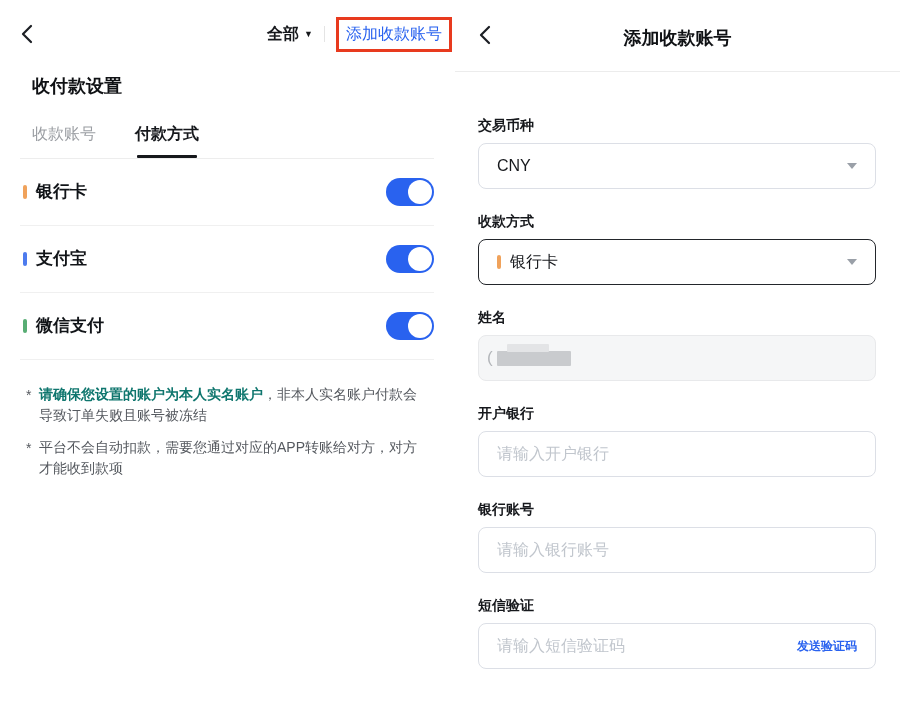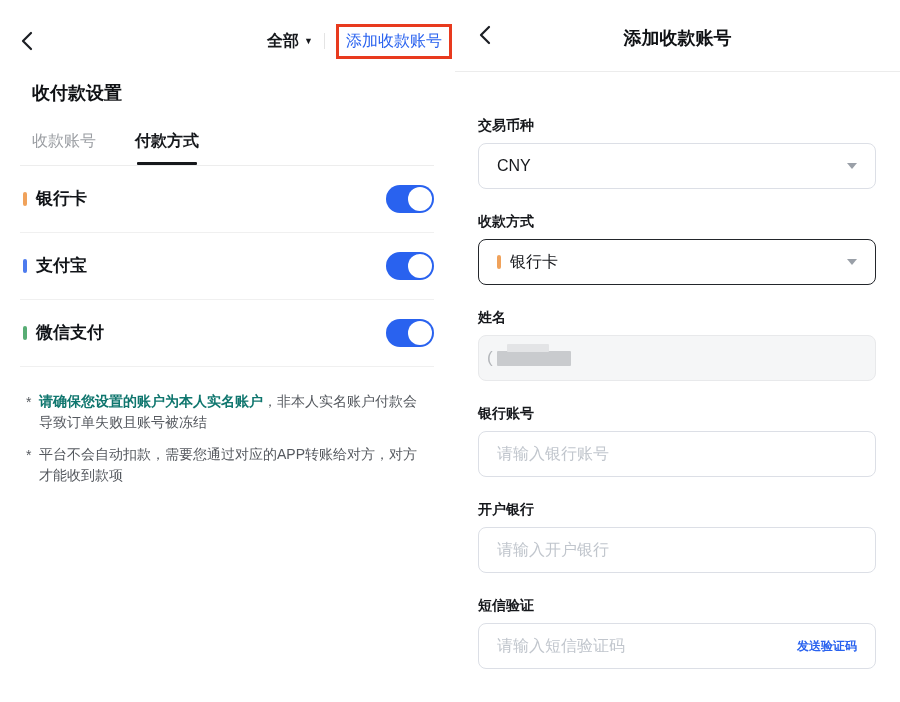--- a/index.html
+++ b/index.html
@@ -6,21 +6,21 @@
   html,body { margin:0; padding:0; }
   body {
     width:900px; height:702px; background:#ffffff; position:relative;
     font-family:"Liberation Sans","DejaVu Sans",sans-serif; color:#16181c;
     overflow:hidden;
   }
 
   
   .panel-left { position:absolute; left:0; top:0; width:455px; height:702px; background:#fff; }
 
-  .topbar { display:flex; align-items:center; padding:24px 3px 0 20px; }
+  .topbar { display:flex; align-items:center; padding:17px 3px 0 20px; }
   .back-btn { width:22px; height:22px; display:flex; align-items:center; cursor:pointer; }
   .topbar-right { margin-left:auto; display:flex; align-items:center; gap:11px; }
   .filter { display:flex; align-items:center; gap:5px; font-size:16px; font-weight:600; cursor:pointer; }
   .filter .caret { font-size:9px; line-height:1; color:#16181c; }
   .vdiv { width:1px; height:16px; background:#e4e4e4; }
   .add-btn {
     border:3px solid #e83a1e; color:#2962ef; font-size:16px; font-weight:500;
     padding:5px 7px 6px; cursor:pointer; background:#fff; line-height:1.1;
   }
 
@@ -203,30 +203,30 @@
 
     <div class="fgroup">
       <div class="flabel">姓名</div>
       <div class="fbox disabled">
         <span class="mask-paren">(</span>
         <span class="redact"></span>
       </div>
     </div>
 
     <div class="fgroup">
+      <div class="flabel">开户银行</div>
+      <div class="fbox">
+        <input type="text" placeholder="请输入开户银行" style="">
+      </div>
+    </div>
+
+    <div class="fgroup">
       <div class="flabel">银行账号</div>
       <div class="fbox">
         <input type="text" placeholder="请输入银行账号" style="">
-      </div>
-    </div>
-
-    <div class="fgroup">
-      <div class="flabel">开户银行</div>
-      <div class="fbox">
-        <input type="text" placeholder="请输入开户银行" style="">
       </div>
     </div>
 
     <div class="fgroup">
       <div class="flabel">短信验证</div>
       <div class="fbox">
         <input type="text" placeholder="请输入短信验证码" style="">
         <span class="sms-action">发送验证码</span>
       </div>
     </div>

